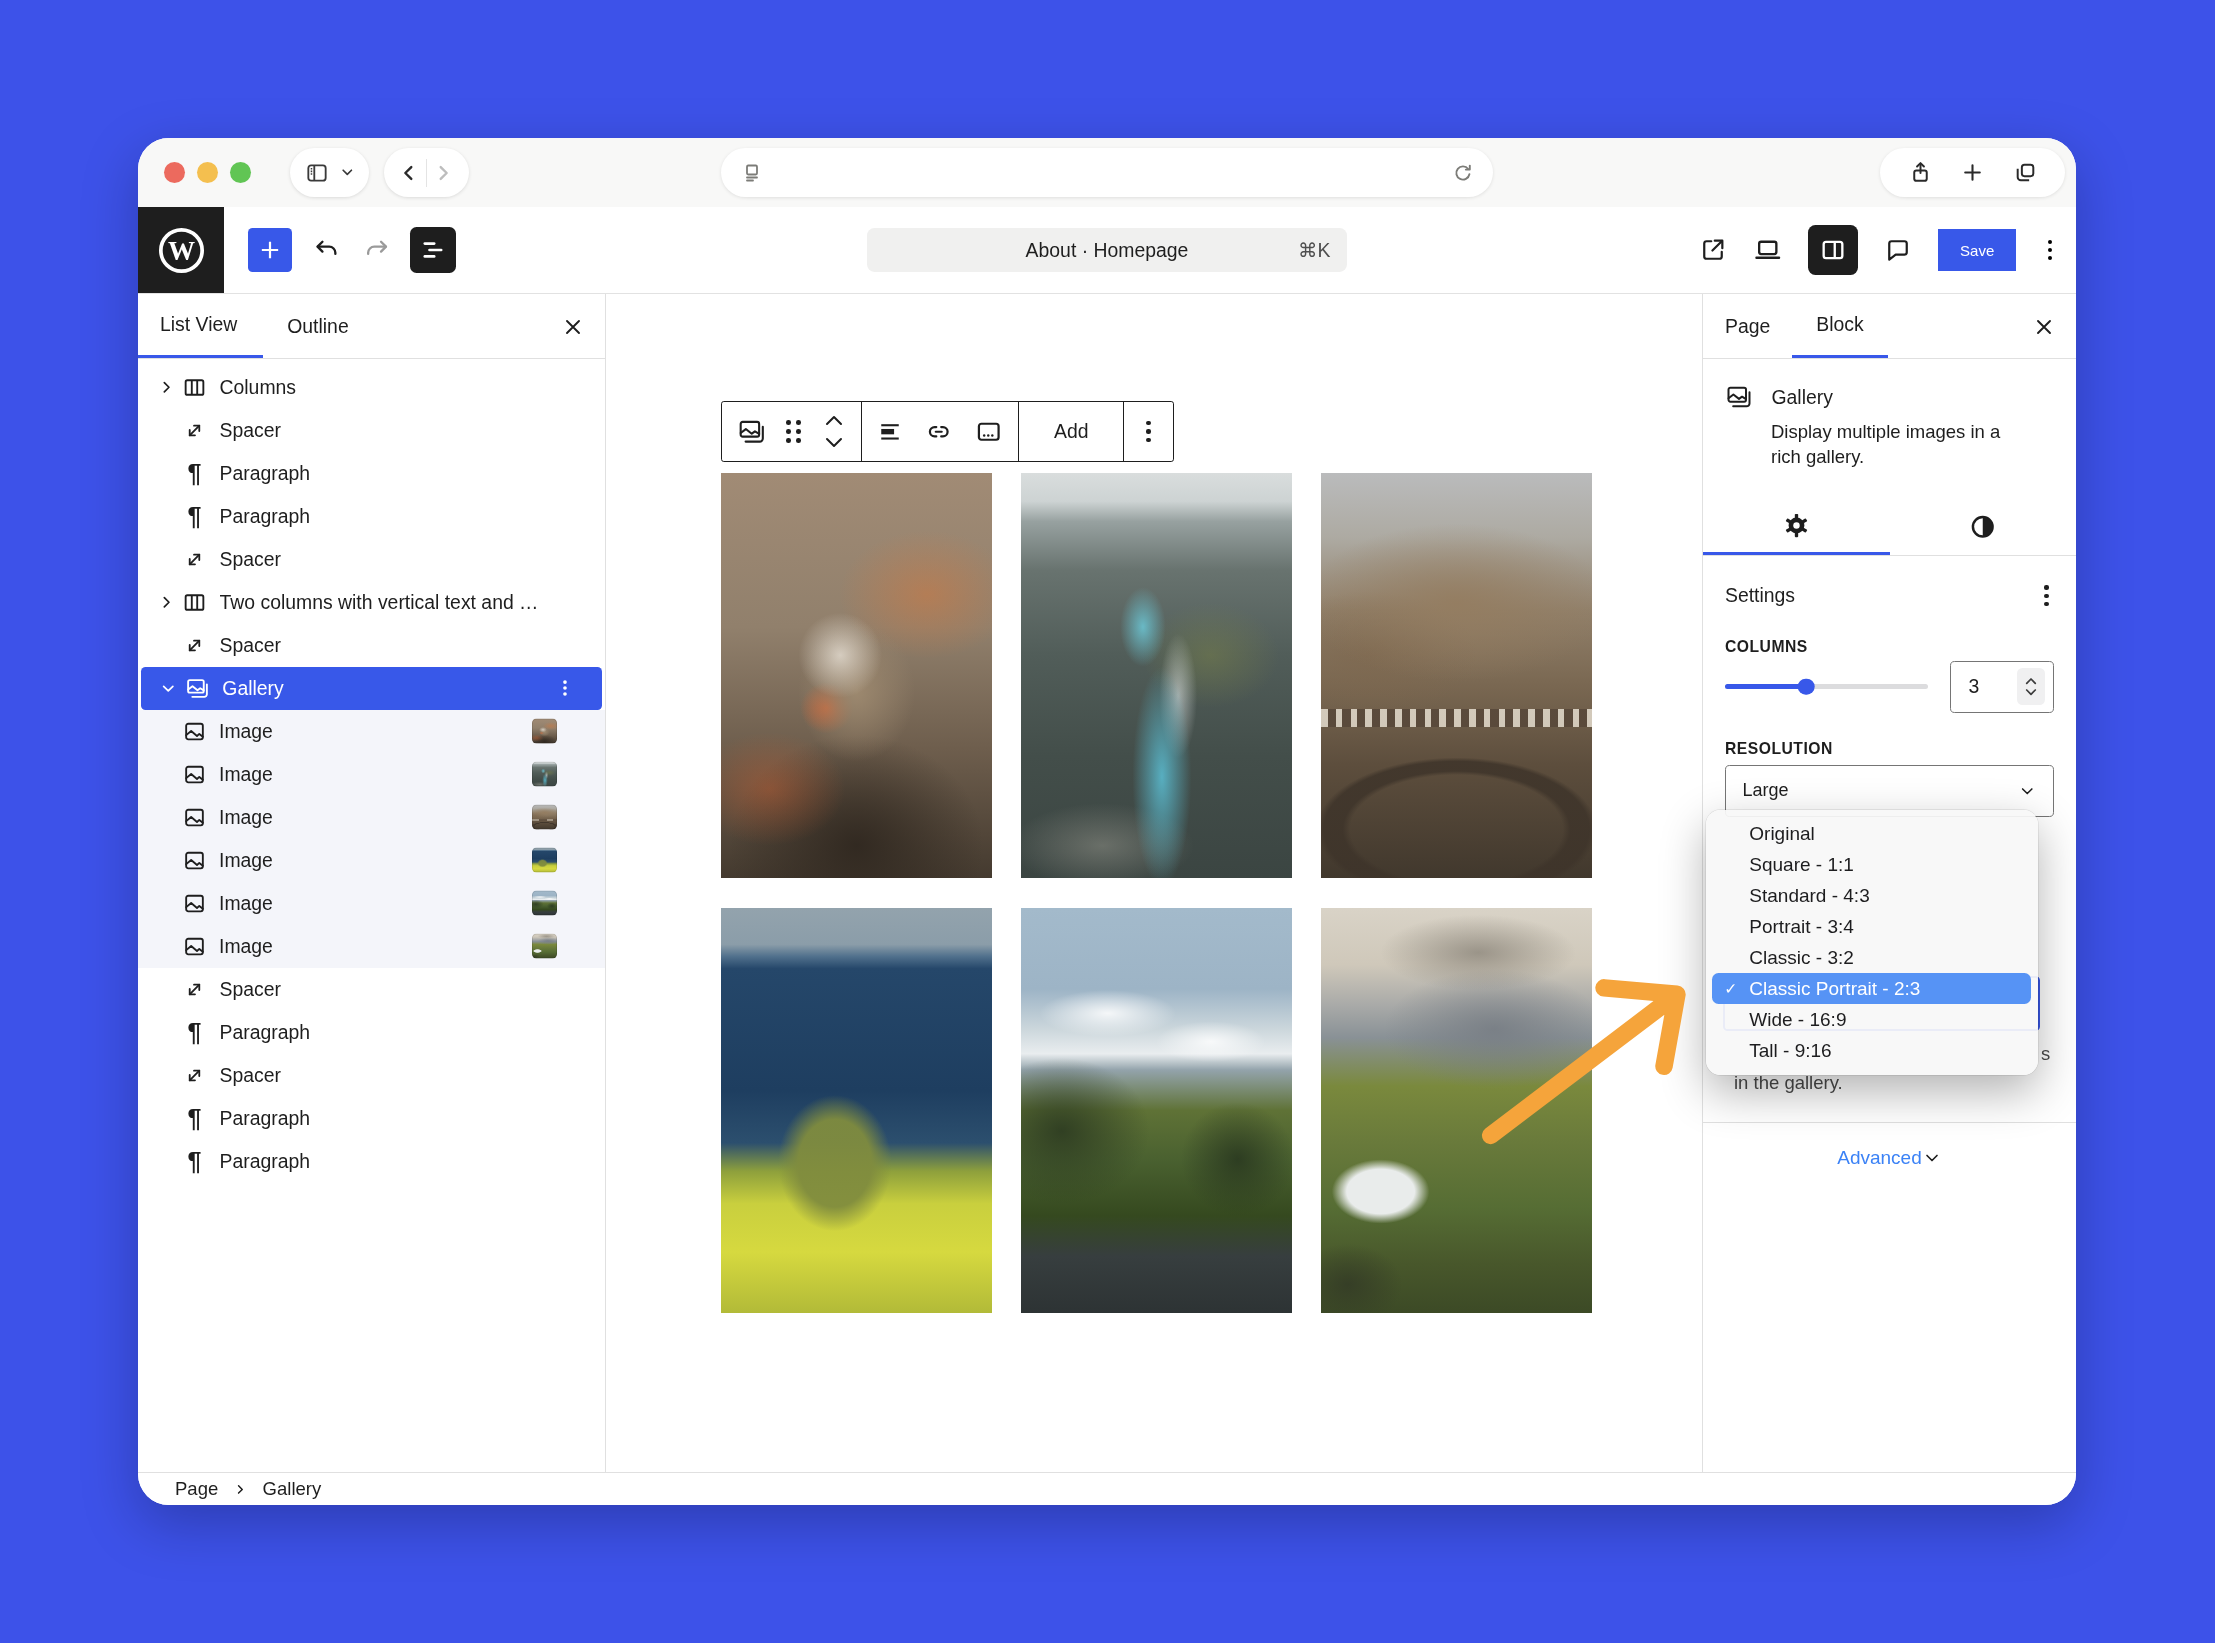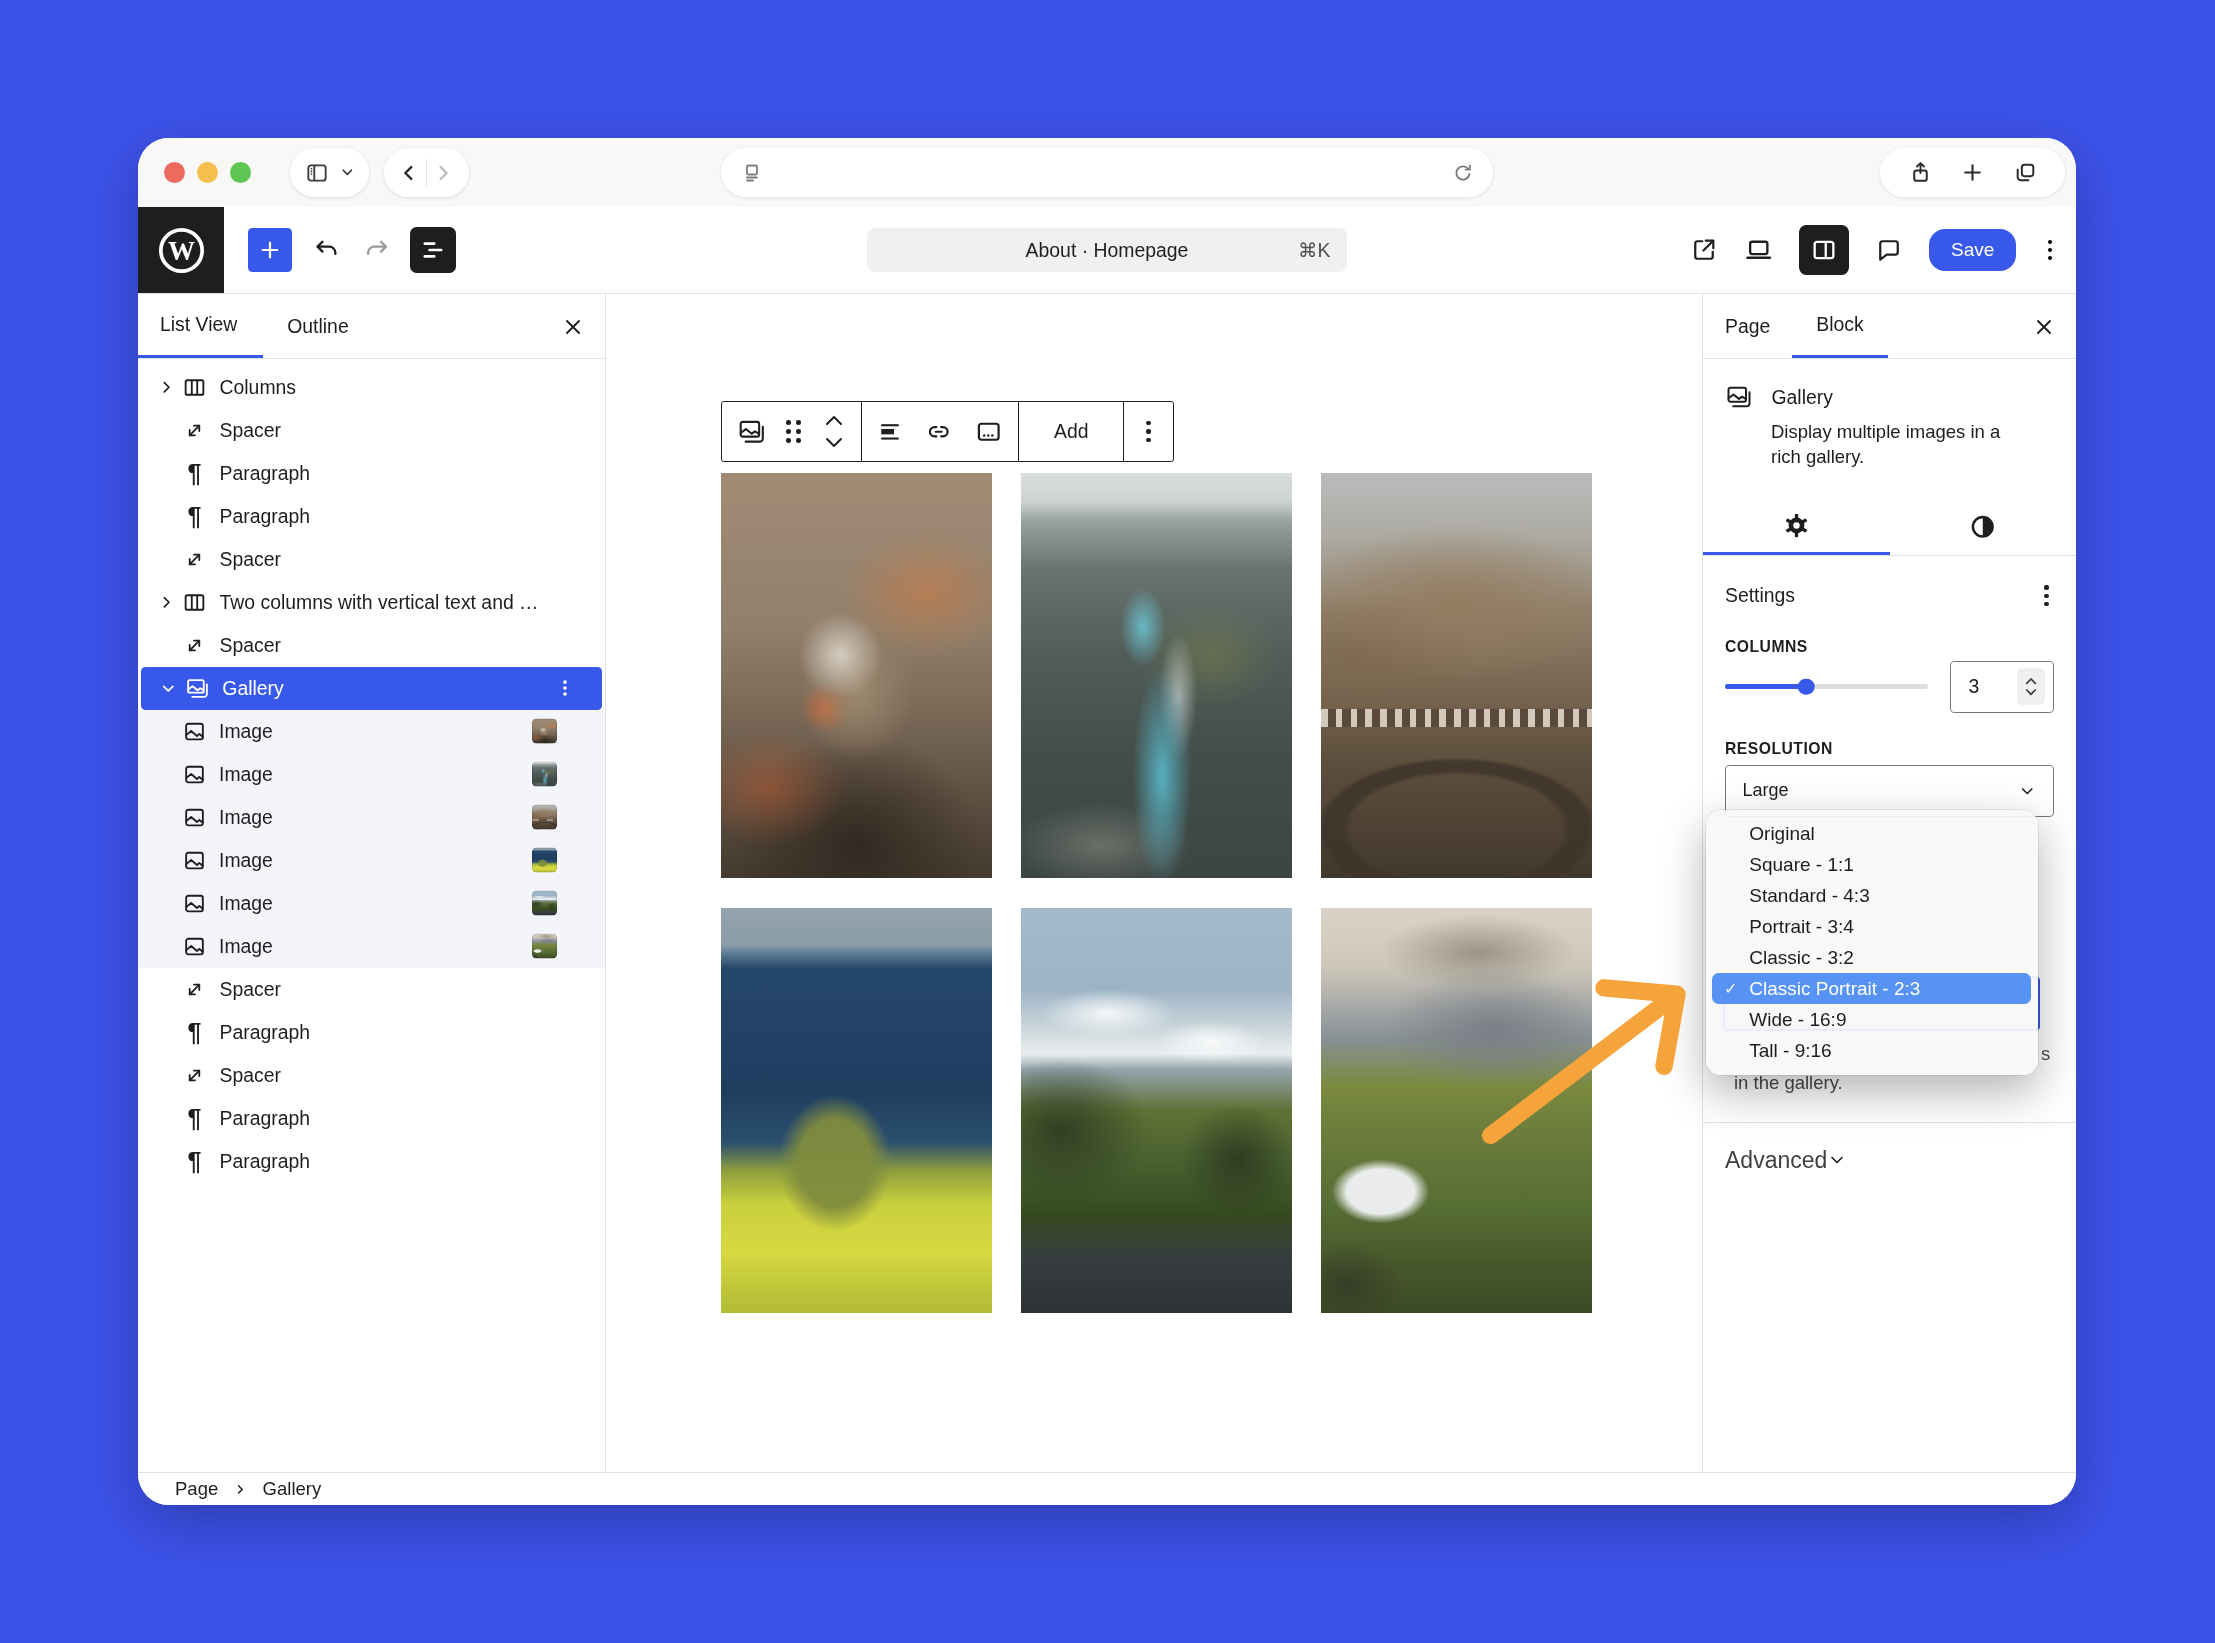--- a/index.html
+++ b/index.html
@@ -36,21 +36,21 @@
   .ebtn { background:none; border:none; margin-left:20px; color:#1e1e1e; display:flex; align-items:center; justify-content:center; }
   .ebtn.disabled { color:#9a9a9a; }
   .lvbtn { width:46px; height:46px; background:#1e1e1e; border:none; border-radius:6.5px; margin-left:18.5px;
            display:flex; align-items:center; justify-content:center; color:#fff; }
   .docpill { position:absolute; left:50%; transform:translateX(-50%); width:480px; height:44px; background:#f0f0ef;
              border:none; border-radius:7.4px; font-size:19.4px; color:#1e1e1e; display:flex; align-items:center; justify-content:center; }
   .docpill .shortcut { position:absolute; right:16.6px; color:#4f4f4f; }
   .ebar-right { position:absolute; right:18.5px; display:flex; align-items:center; gap:26px; }
   .insp-toggle { width:50px; height:50px; background:#1e1e1e; border:none; border-radius:7.4px; color:#fff;
                  display:flex; align-items:center; justify-content:center; }
-  .savebtn { height:42px; padding:0 22px; background:#3858E9; color:#fff; border:none; border-radius:16px; font-size:19px; font-family:inherit; }
+  .savebtn { height:42px; padding:0 22px; background:#3858E9; color:#fff; border:none; border-radius:0; font-size:15px; font-family:inherit; }
   .kebab { display:flex; flex-direction:column; gap:4.2px; background:none; border:none; padding:5.5px; }
   .kebab i { width:4.2px; height:4.2px; border-radius:50%; background:currentColor; display:block; }
 
   
   .main { flex:1; display:flex; min-height:0; }
 
   
   .listview { flex:0 0 468px; border-right:0.9px solid #e0e0e0; position:relative; background:#fff; }
   .lv-tabs { height:65px; border-bottom:0.9px solid #e0e0e0; display:flex; align-items:stretch; position:relative; }
   .lv-tab { display:flex; align-items:center; font-size:19.4px; background:none; border:none; font-family:inherit; color:#1e1e1e; padding:0 24px; }
@@ -151,22 +151,22 @@
   .slider-thumb { position:absolute; left:40%; top:50%; transform:translate(-50%,-50%); width:16.6px; height:16.6px; border-radius:50%; background:#3858E9; }
   .numbox { width:104px; height:52px; border:0.9px solid #757575; border-radius:4.6px; display:flex; align-items:center;
             justify-content:space-between; padding:0 8.3px 0 17.5px; }
   .numval { font-size:19.4px; }
   .spin { width:28px; height:37px; background:#f0f0f1; border-radius:5.5px; border:none; display:flex; flex-direction:column;
           align-items:center; justify-content:center; gap:2.8px; color:#3c3c3c; }
   .select { margin-top:7.4px; height:52px; border:0.9px solid #757575; border-radius:4.6px; display:flex; align-items:center;
             justify-content:space-between; padding:0 16.6px; font-size:18px; background:#fff; width:100%; font-family:inherit; color:#1e1e1e; }
   .gap-hidden { height:305px; }
   .hdivider { height:0.9px; background:#e0e0e0; }
-  .advanced { display:flex; justify-content:flex-start; align-items:center; padding:24px 22px; font-size:23px; font-weight:500;
-              background:none; border:none; width:100%; font-family:inherit; color:#404040; }
+  .advanced { display:flex; justify-content:center; align-items:center; padding:24px 22px; font-size:19px; font-weight:500;
+              background:none; border:none; width:100%; font-family:inherit; color:#3b82f6; }
 
   .focus-frag { position:absolute; left:20px; top:682px; width:317px; height:55px; border:2.3px solid #3858E9; border-radius:4.6px; z-index:1; }
   .frag-s { position:absolute; left:338px; top:749px; font-size:18.5px; color:#4a4a4a; z-index:1; }
   .frag-line { position:absolute; left:31px; top:778px; font-size:18.5px; color:#4a4a4a; z-index:1; }
 
   .dropdown { position:absolute; left:2.8px; top:516px; width:332px; z-index:5; background:rgba(247,247,247,.93);
               border-radius:14.8px; padding:8.3px 6.5px; box-shadow:0 16.6px 46px rgba(0,0,0,.30), 0 0 0 0.9px rgba(0,0,0,.07); }
   .dd-item { height:31px; display:flex; align-items:center; padding-left:37px; position:relative; font-size:19px;
              color:#1d1d1f; border-radius:6.5px; background:none; border:none; width:100%; font-family:inherit; text-align:left; }
   .dd-item.sel { background:#5693F5; color:#fff; }

